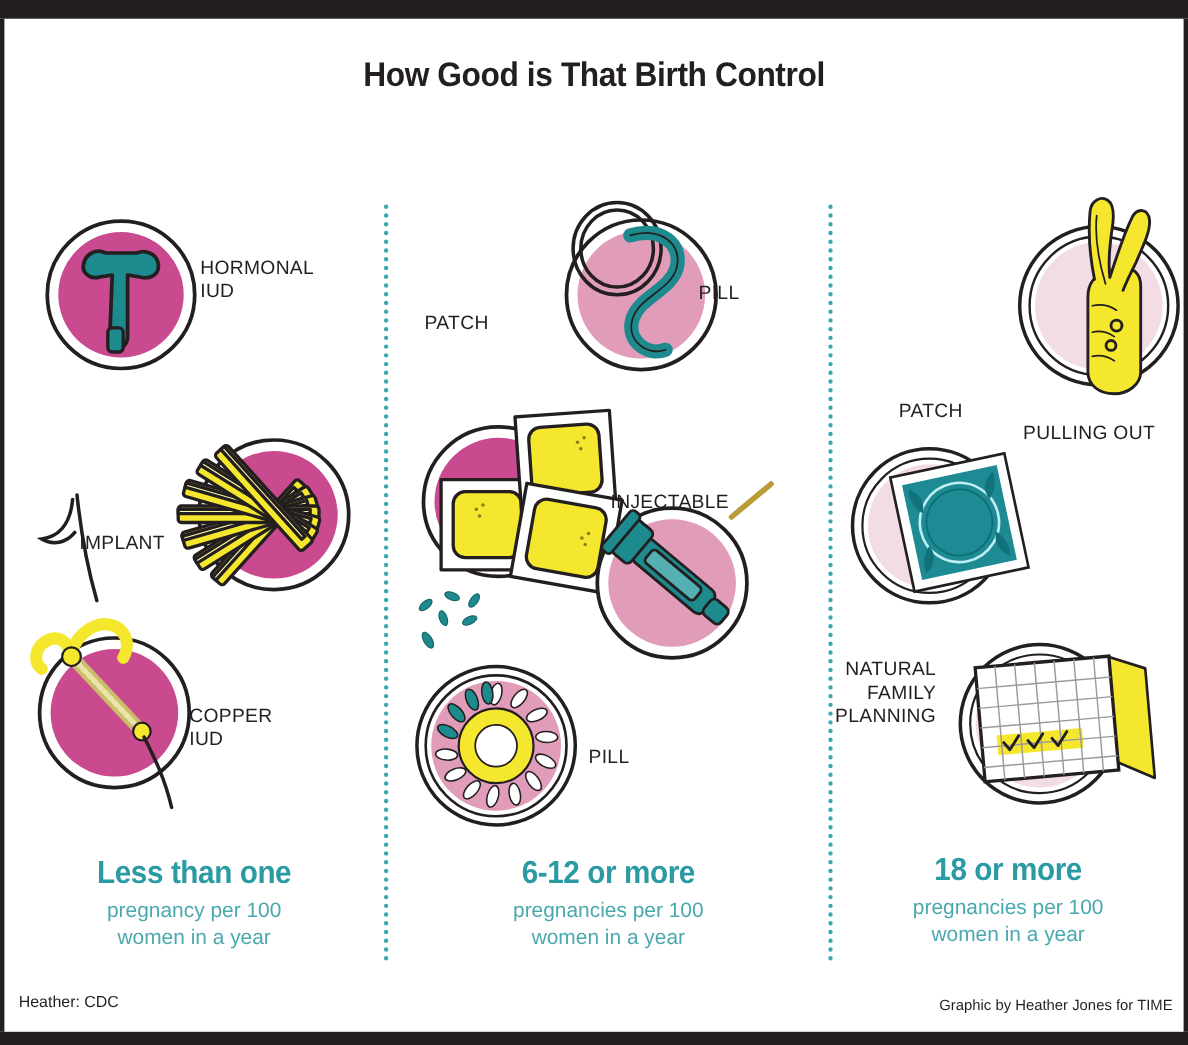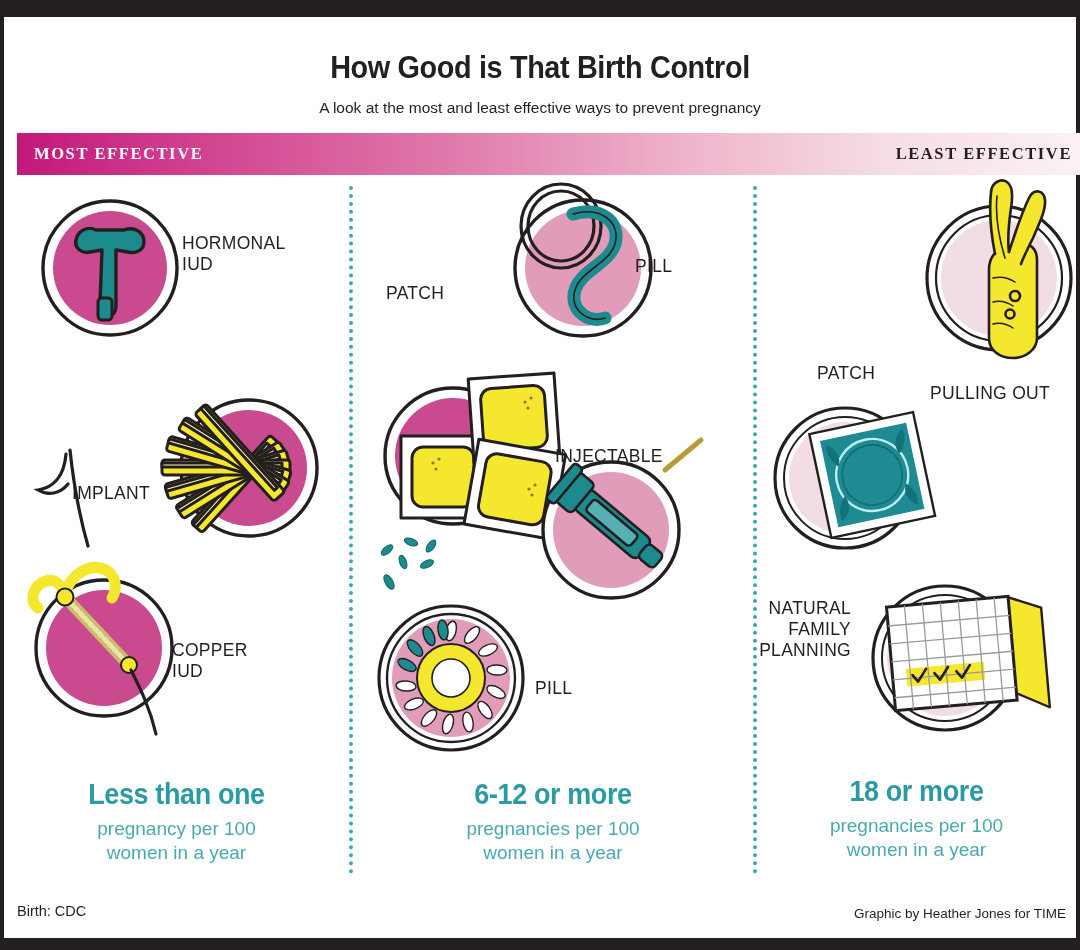--- a/index.html
+++ b/index.html
@@ -64,27 +64,22 @@
 <body>
 
 <div class="frame">
 
   <div class="topbar"></div>
   <div class="leftedge"></div>
   <div class="rightedge"></div>
 
   <div class="header">
     <div class="title">How Good is That Birth Control</div>
-    <div class="subtitle">A look at the most and least effective ways to prevent pregnancy</div>
   </div>
 
-  <div class="effbar">
-    <span class="lbl eff-most">MOST EFFECTIVE</span>
-    <span class="lbl eff-least">LEAST EFFECTIVE</span>
-  </div>
 
   <div class="cols">
 
     <div class="divider div1"></div>
     <div class="divider div2"></div>
 
     <div class="col col1">
       <div class="art">
         <svg width="345" height="600" viewBox="0 0 345 600" xmlns="http://www.w3.org/2000/svg">
 
@@ -374,18 +369,18 @@
         <div class="cap-big">18 or more</div>
         <div class="cap-sub">
           <div>pregnancies per 100</div>
           <div>women in a year</div>
         </div>
       </div>
     </div>
   </div>
 
   <div class="footer">
-    <div class="src">Birth: CDC</div>
+    <div class="src">Heather: CDC</div>
     <div class="credit">Graphic by Heather Jones for TIME</div>
   </div>
 
   <div class="bottombar"></div>
 </div>
 
 </body></html>

